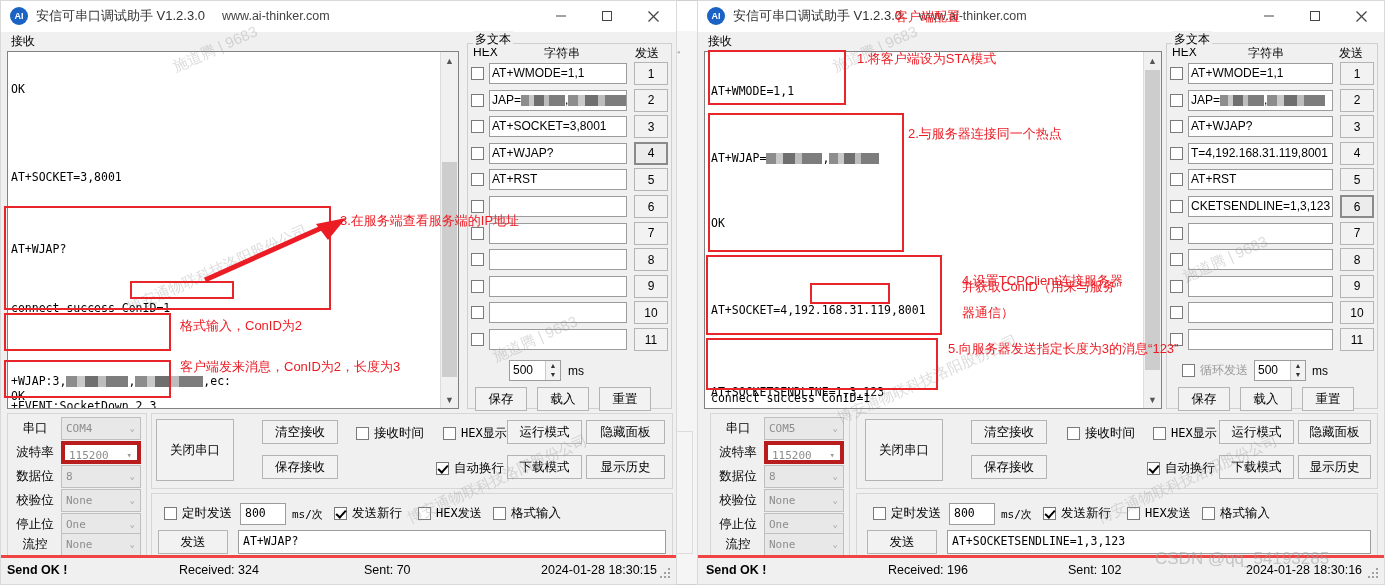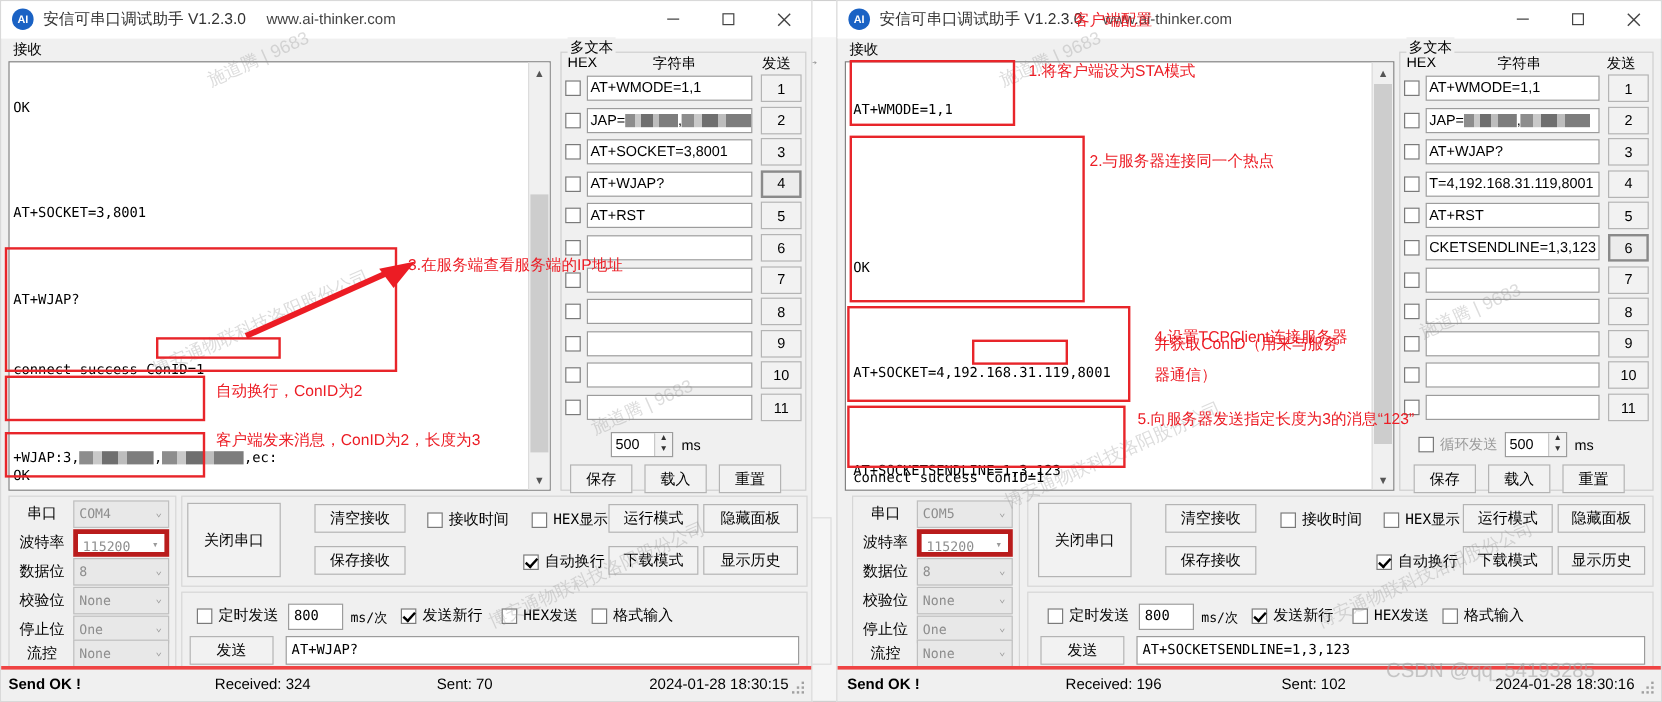--- a/index.html
+++ b/index.html
@@ -150,20 +150,23 @@
 
       <div style="position:absolute;left:3px;top:161px;font-family:'DejaVu Sans Mono',monospace;font-size:11.5px;line-height:14.6px;white-space:pre;">
         <div>AT+WJAP?</div>
         <div>&nbsp;</div>
         <div>&nbsp;</div>
         <div><span>+WJAP:3,</span><span class="redacted" style="width:62px"></span><span>,</span><span class="redacted" style="width:68px"></span><span>,ec:</span></div>
         
         
         
       </div>
+      <div style="position:absolute;left:3px;top:318px;font-family:'DejaVu Sans Mono',monospace;font-size:11.5px;line-height:14.6px;white-space:pre;">
+        <div>+EVENT:SocketDown,2,3</div>
+      </div>
 
       <div class="vscroll">
         <div class="vs-arrow">▲</div>
         <div class="vs-thumb" style="top:110px;height:215px;"></div>
         <div class="vs-arrow" style="position:absolute;bottom:0;left:0;right:0;">▼</div>
       </div>
     </div>
 
     <div class="mt" style="left:466px;top:4px;width:205px;height:374px;">
       <div class="mt-frame"></div>
@@ -366,20 +369,32 @@
 
     <div class="grouplabel" style="left:8px;top:2px;">接收</div>
 
     <div class="recvbox" style="left:6px;top:20px;width:458px;height:358px;">
       <div style="position:absolute;left:6px;top:3px;font-family:'DejaVu Sans Mono',monospace;font-size:11.5px;line-height:14.6px;white-space:pre;">
         <div>AT+WMODE=1,1</div>
         <div>&nbsp;</div>
         <div>&nbsp;</div>
         <div>OK</div>
       </div>
+      <div style="position:absolute;left:6px;top:70px;font-family:'DejaVu Sans Mono',monospace;font-size:11.5px;line-height:14.6px;white-space:pre;">
+        <div><span>AT+WJAP=</span><span class="redacted" style="width:56px"></span>,<span class="redacted" style="width:50px"></span></div>
+        <div>&nbsp;</div>
+        <div>&nbsp;</div>
+        <div></div>
+        <div>&nbsp;</div>
+        <div>&nbsp;</div>
+        <div></div>
+        
+        
+        <div></div>
+      </div>
       <div style="position:absolute;left:6px;top:222px;font-family:'DejaVu Sans Mono',monospace;font-size:11.5px;line-height:14.6px;white-space:pre;">
         <div>AT+SOCKET=4,192.168.31.119,8001</div>
         <div>&nbsp;</div>
         <div><span>connect success</span> <span>ConID=1</span></div>
         
         
       </div>
       <div style="position:absolute;left:6px;top:304px;font-family:'DejaVu Sans Mono',monospace;font-size:11.5px;line-height:14.6px;white-space:pre;">
         <div>AT+SOCKETSENDLINE=1,3,123</div>
         
@@ -582,21 +597,21 @@
 <div class="rbox" style="left:130px;top:281px;width:104px;height:18px;"></div>
 <div class="rbox" style="left:4px;top:313px;width:167px;height:38px;"></div>
 <div class="rbox" style="left:4px;top:360px;width:167px;height:38px;"></div>
 
 <svg class="anno" style="left:200px;top:215px;width:150px;height:70px;" width="150" height="70" viewBox="0 0 150 70">
   <line x1="5" y1="65" x2="128" y2="10" stroke="#ec1c24" stroke-width="5"></line>
   <polygon points="146,3 116,9 128,25" fill="#ec1c24"></polygon>
 </svg>
 
 <div class="rtext" style="left:340px;top:212px;">3.在服务端查看服务端的IP地址</div>
-<div class="rtext" style="left:180px;top:317px;">自动换行，ConID为2</div>
+<div class="rtext" style="left:180px;top:317px;">格式输入，ConID为2</div>
 <div class="rtext" style="left:180px;top:358px;">客户端发来消息，ConID为2，长度为3</div>
 
 <div class="rbox" style="left:708px;top:50px;width:138px;height:55px;"></div>
 <div class="rbox" style="left:708px;top:113px;width:196px;height:139px;"></div>
 <div class="rbox" style="left:706px;top:255px;width:236px;height:80px;"></div>
 <div class="rbox" style="left:810px;top:283px;width:80px;height:21px;"></div>
 <div class="rbox" style="left:706px;top:338px;width:232px;height:52px;"></div>
 
 <div class="rtext" style="left:895px;top:8px;">客户端配置</div>
 <div class="rtext" style="left:857px;top:50px;">1.将客户端设为STA模式</div>

